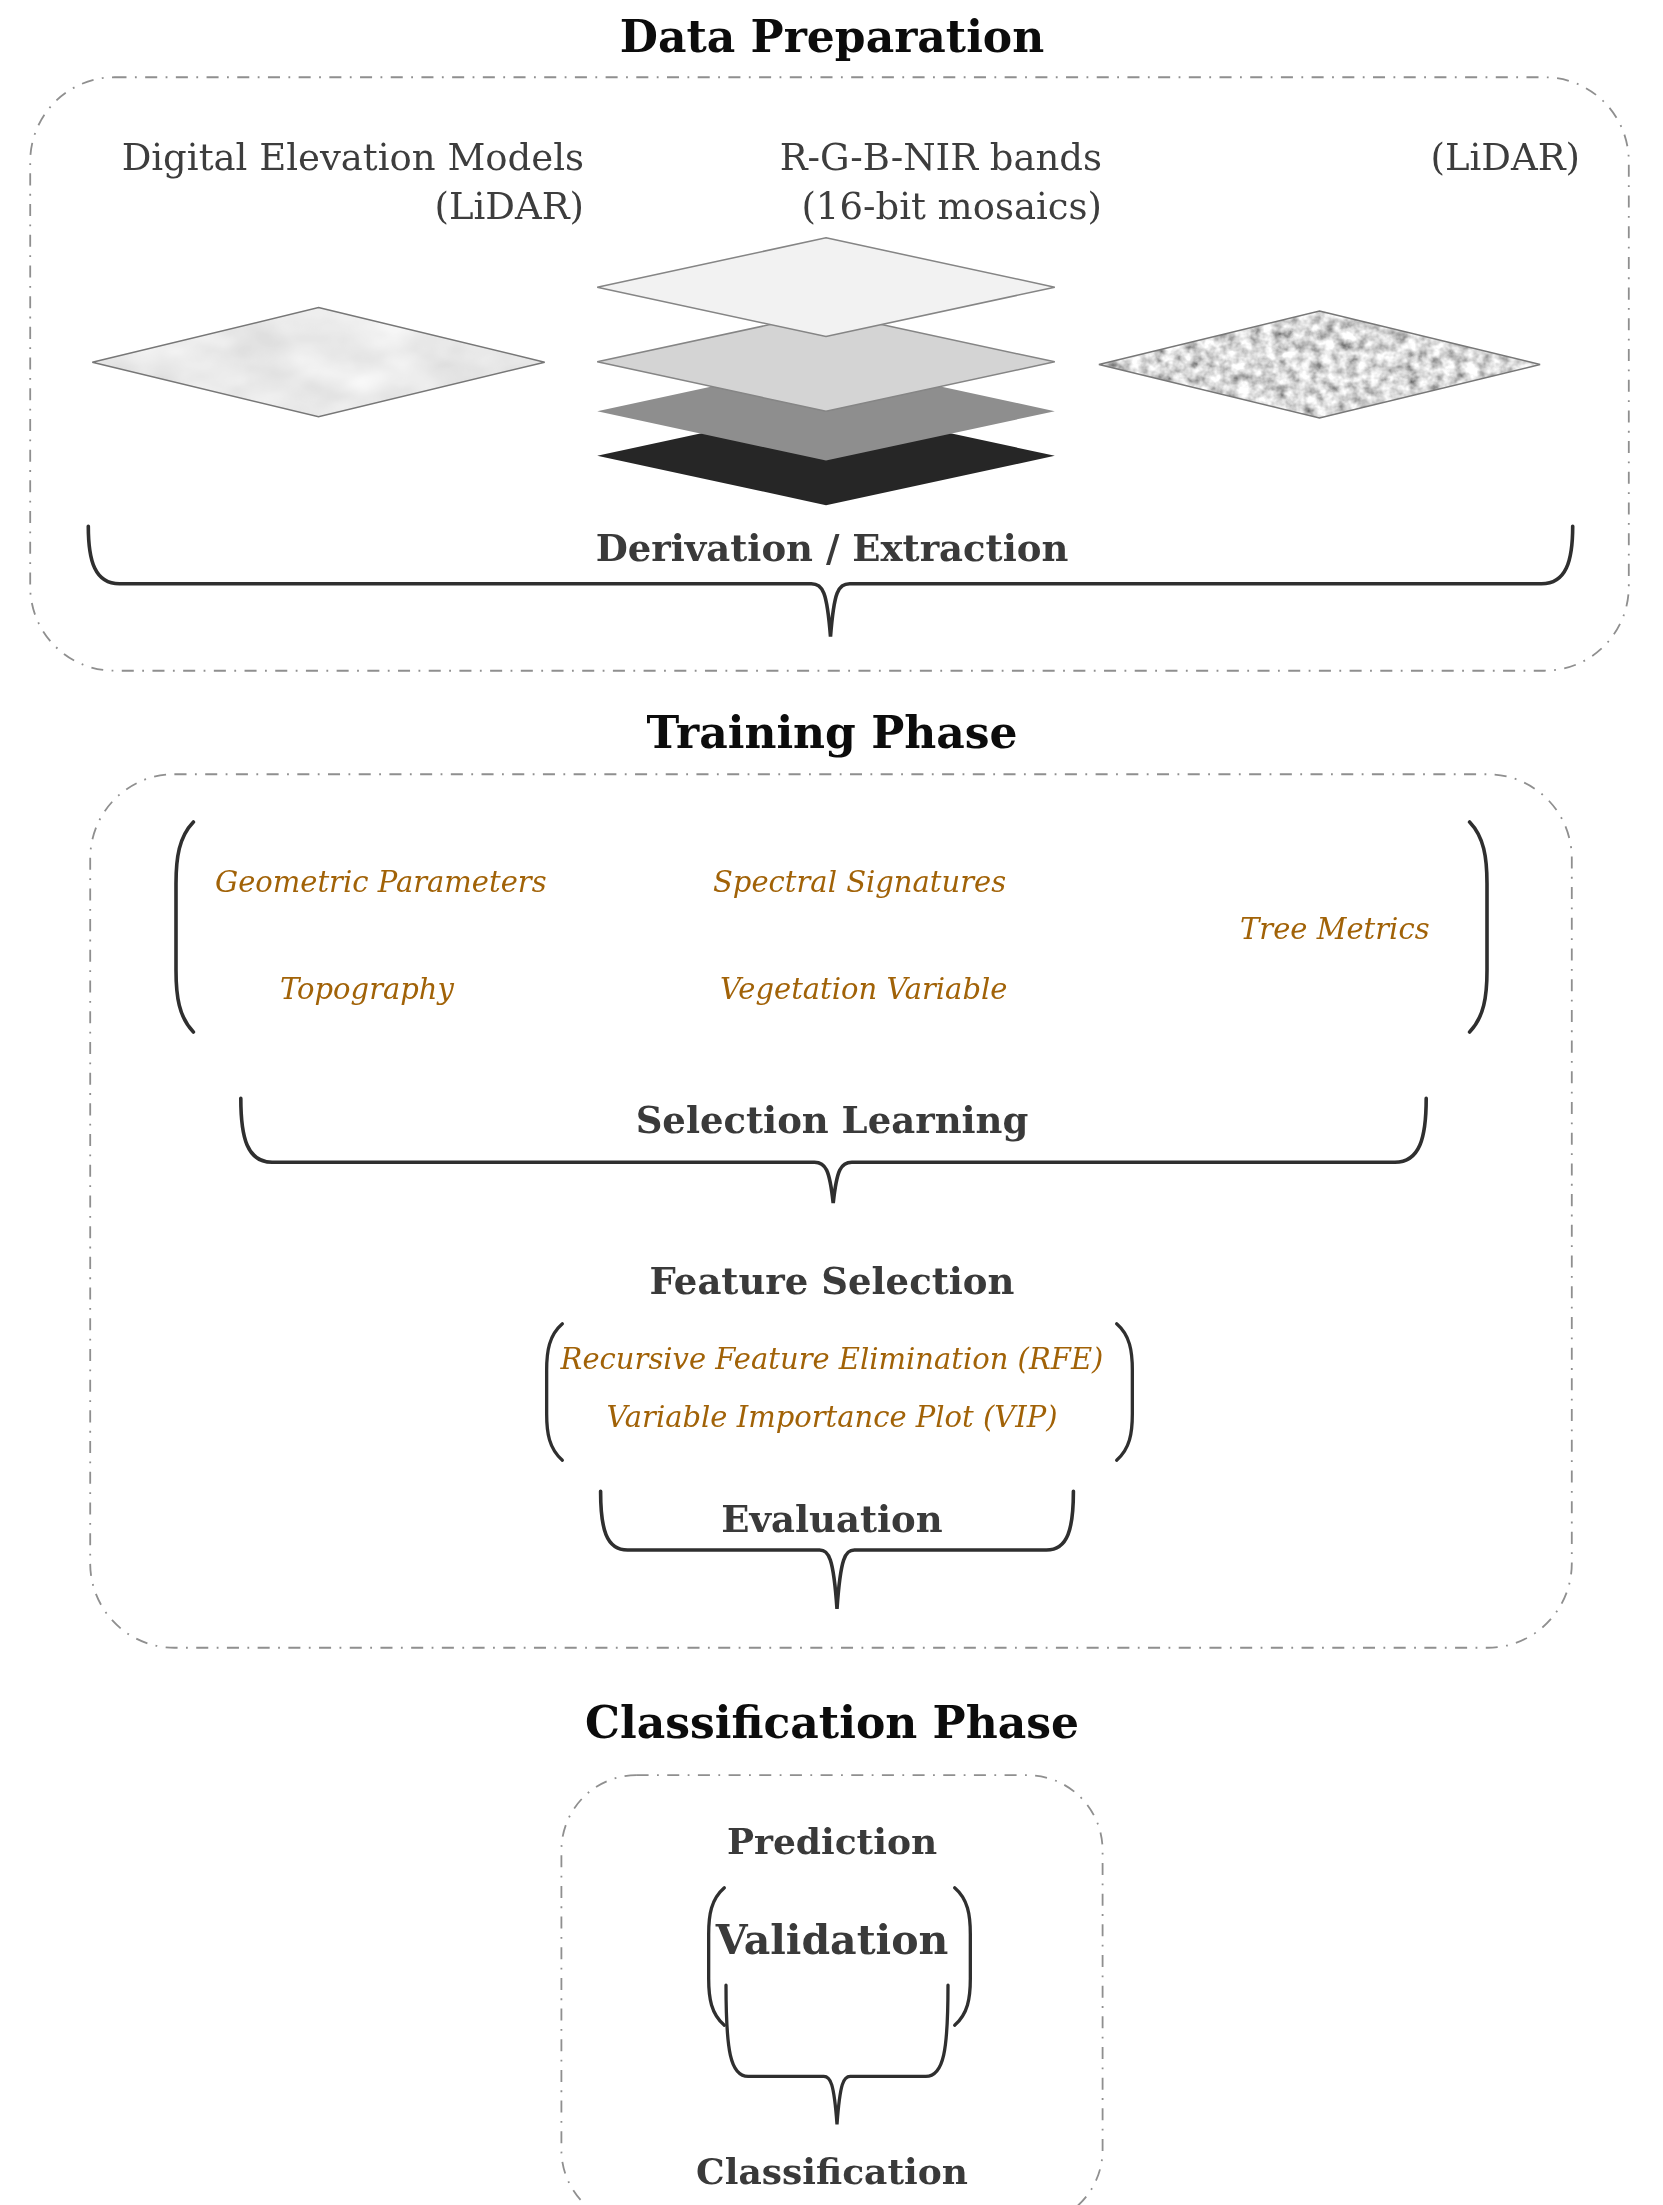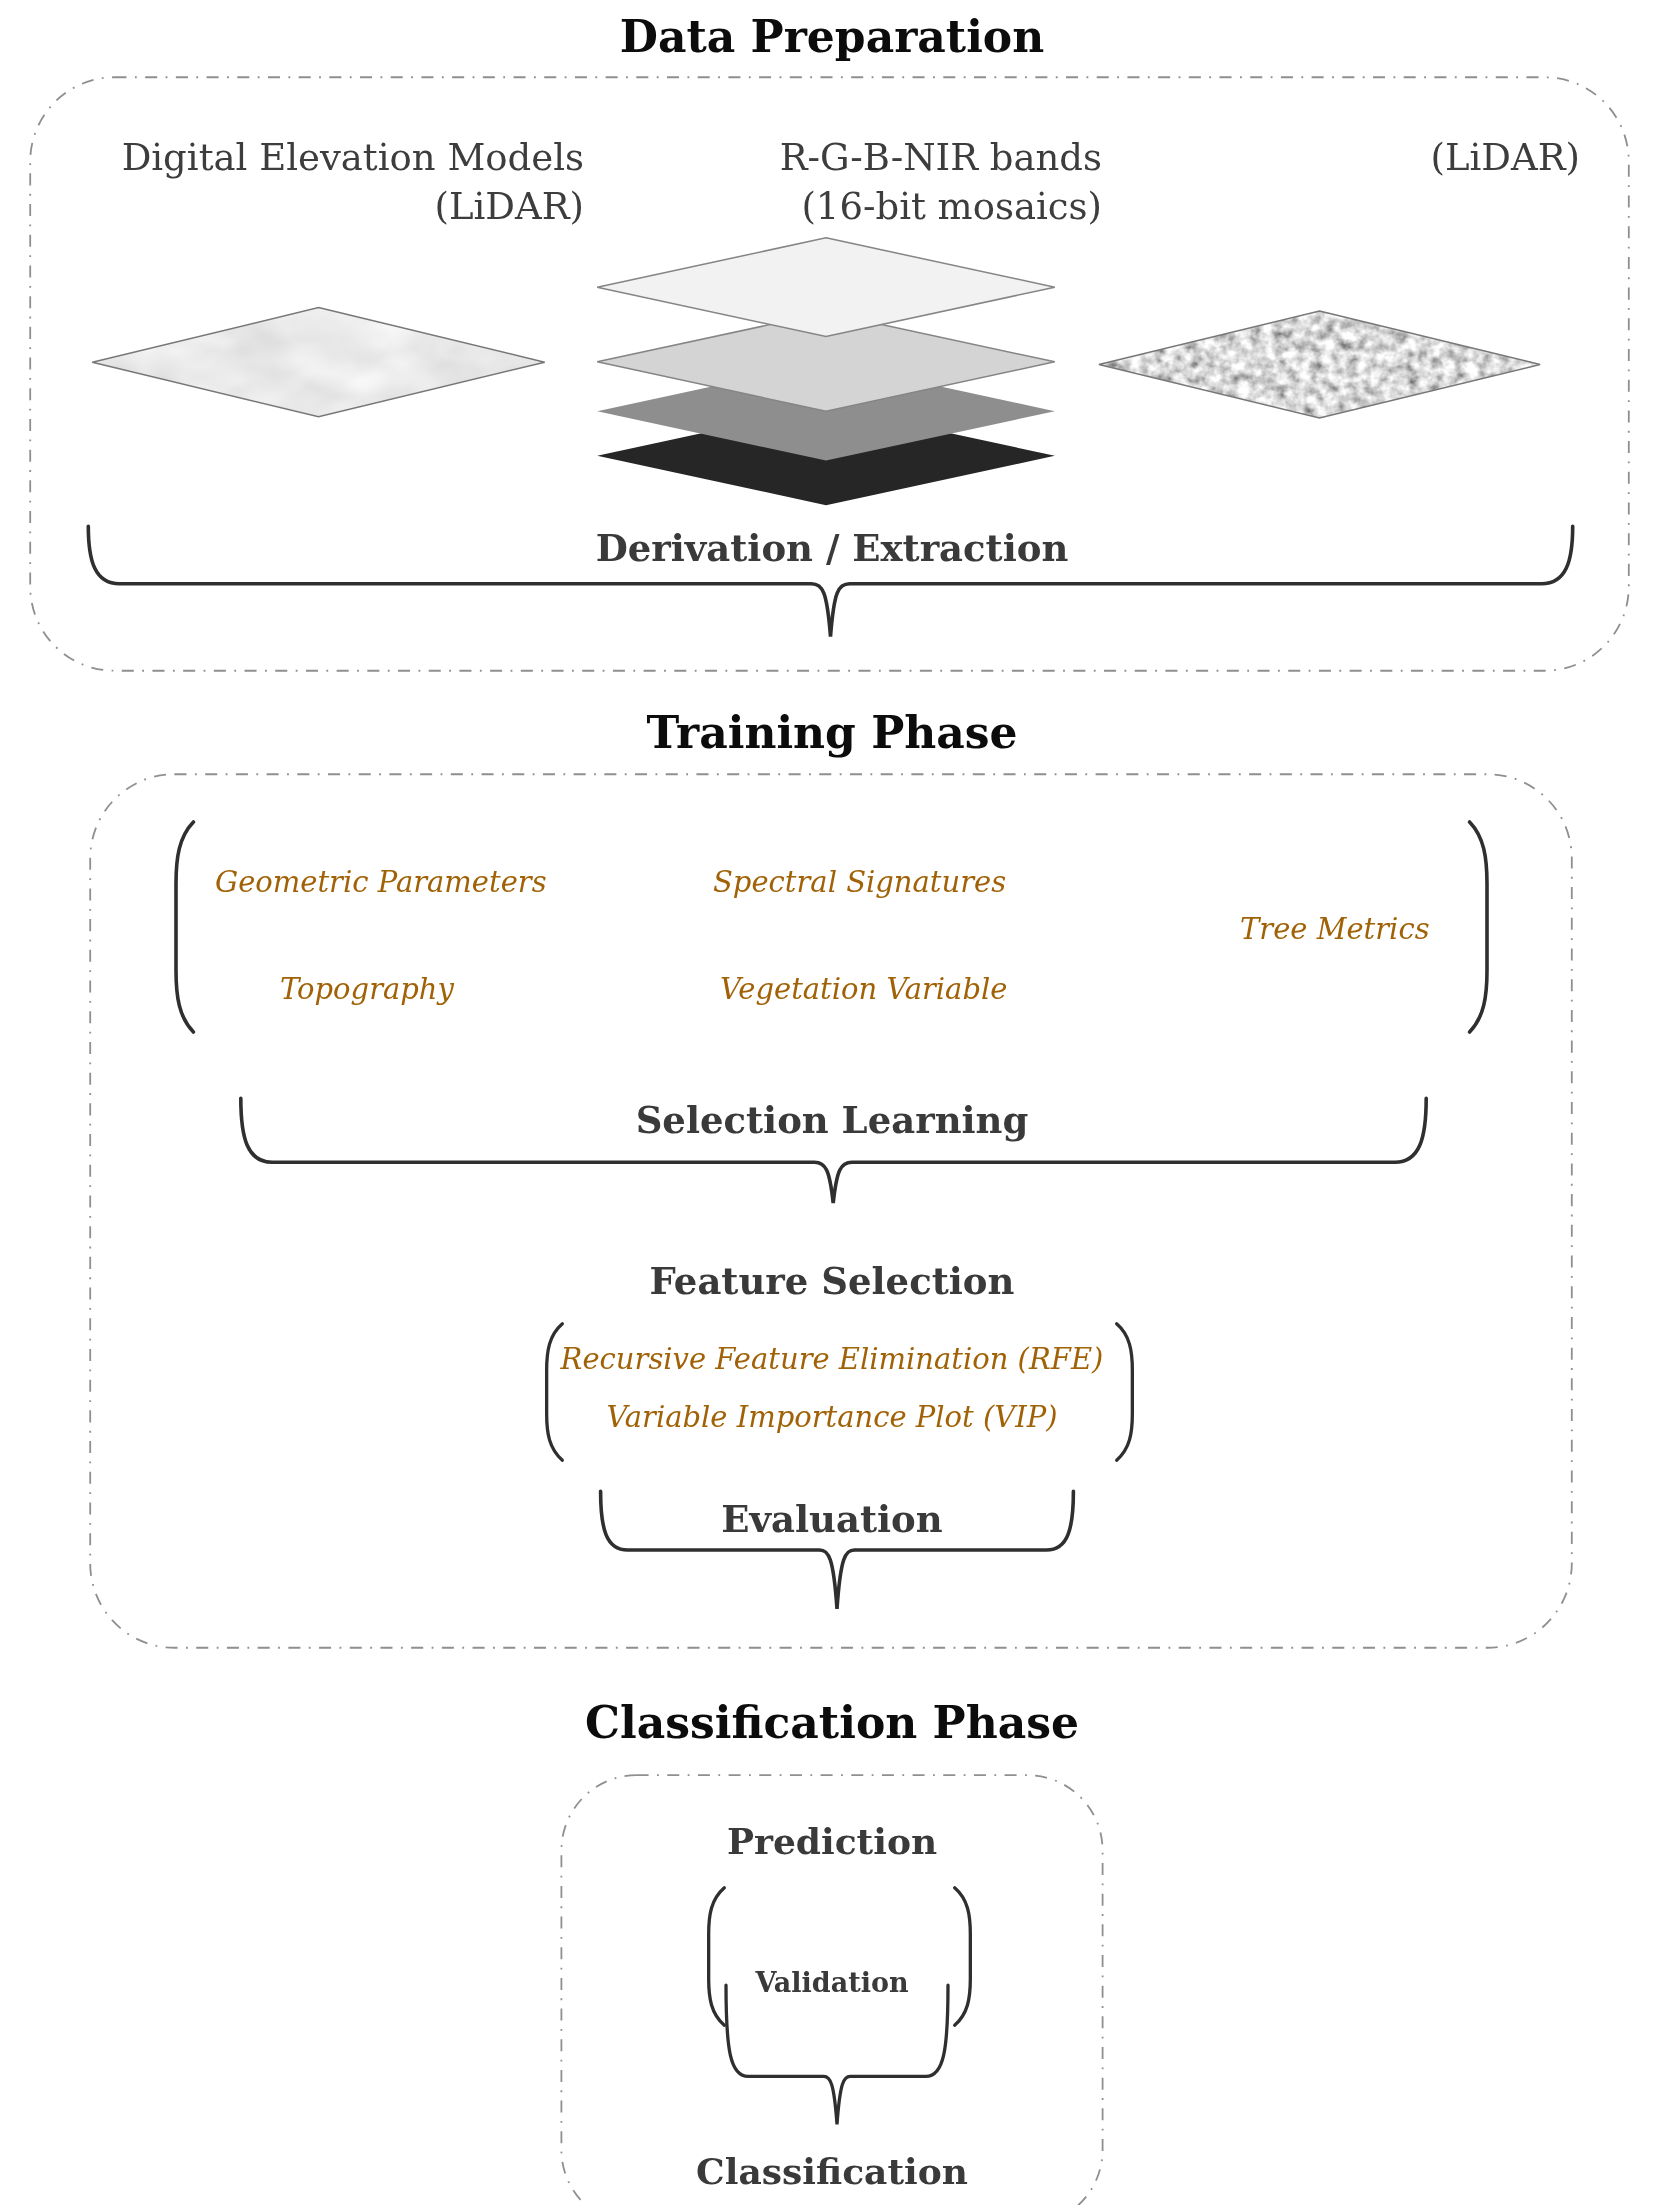--- a/index.html
+++ b/index.html
@@ -151,21 +151,21 @@
   <div class="abs center h-sub-sm" style="top:1822px">Prediction</div>
 
   <svg class="abs" style="left:705px;top:1886px" width="23" height="141" viewBox="0 0 38 234">
     <path d="M 32 3 C 10 22 6 48 6 80 L 6 154 C 6 186 10 212 32 231" fill="none" stroke="#2f2f2f" stroke-width="5.5" stroke-linecap="round"></path>
   </svg>
   <svg class="abs" style="left:951px;top:1886px" width="23" height="141" viewBox="0 0 38 234">
     <path d="M 6 3 C 28 22 32 48 32 80 L 32 154 C 32 186 28 212 6 231" fill="none" stroke="#2f2f2f" stroke-width="5.5" stroke-linecap="round"></path>
   </svg>
 
 
-  <div class="abs center h-sub-sm" style="top:1968px;font-size:27px">Validation</div>
+  <div class="abs center h-sub-sm" style="top:1918px;font-size:41px">Validation</div>
   <svg class="abs" style="left:724px;top:1984px" width="226" height="144" viewBox="0 0 376 240">
     <path d="M 3 2 C 3 110 10 154 40 154 L 166 154 C 177 154 183 165 188 234 C 193 165 199 154 210 154 L 336 154 C 366 154 373 110 373 2" fill="none" stroke="#2f2f2f" stroke-width="5.5" stroke-linecap="round"></path>
   </svg>
 
   <div class="abs center h-sub-sm" style="top:2152px">Classification</div>
 
 </div>
 
 
 </body></html>

